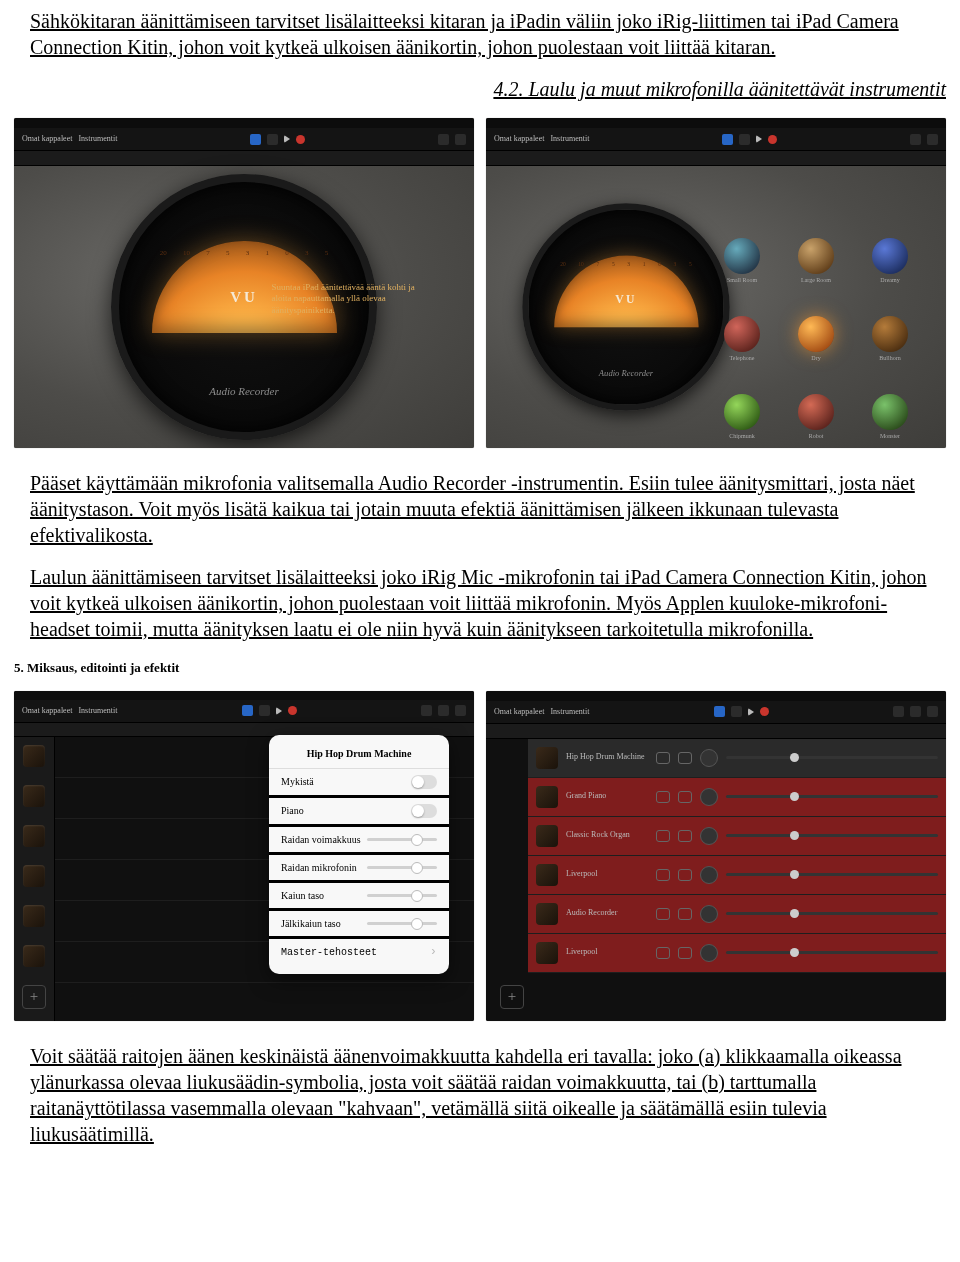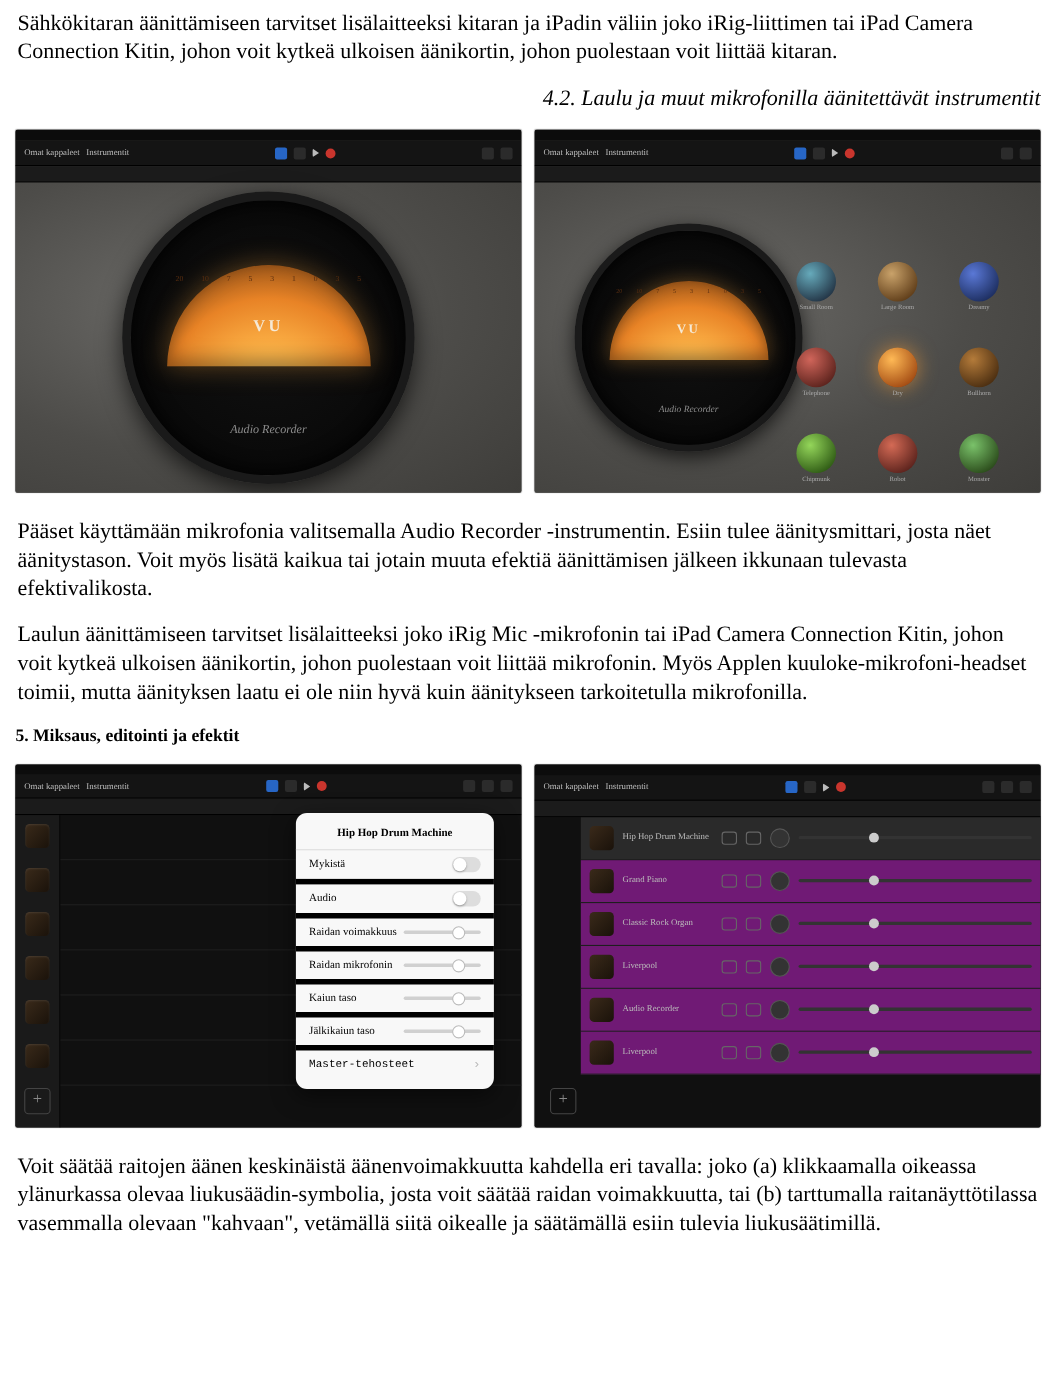--- a/index.html
+++ b/index.html
@@ -5,24 +5,24 @@
   body {
     font-family: "Times New Roman", Times, serif;
     font-size: 20px;
     line-height: 1.3;
     color: #000;
     background: #fff;
     margin: 0;
     padding: 8px 14px;
     width: 932px;
   }
-  p { margin: 0 0 16px 2px; }
+  p { margin: 0 0 16px 16px; text-decoration: underline; }
   .italic { font-style: italic; text-align: right; }
   h3 {
-    font-size: 16px;
+    font-size: 13px;
     font-weight: bold;
     margin: 18px 0 14px 0;
   }
   .img-row {
     display: flex;
     gap: 12px;
     margin: 10px 0 22px 0;
   }
   .shot {
     width: 462px;
@@ -119,30 +119,30 @@
   .trackcol .plus { width:22px;height:22px;border:1px solid #444;border-radius:4px;color:#888;display:flex;align-items:center;justify-content:center;font-size:15px;margin-top:auto;margin-bottom:12px;}
   .timeline { flex:1; background:#101010; position:relative;}
   .gridrow { height:40px; border-bottom:1px solid #1e1e1e;}
   
   .popup {
     position:absolute; left:255px; top:44px; width:180px;
     background:#f8f8f8; border-radius:10px; box-shadow:0 6px 20px rgba(0,0,0,.5);
     padding:8px 0; font-size:10px;
   }
   .popup .title { font-weight:bold; text-align:center; padding:4px 0 8px; border-bottom:1px solid #ddd; font-size:10px;}
-  .popup .row { display:flex; align-items:center; justify-content:space-between; padding:6px 12px; border-bottom:5px solid #000000;}
+  .popup .row { display:flex; align-items:center; justify-content:space-between; padding:6px 12px; border-bottom:3px solid #000000;}
   .popup .row:last-child{border-bottom:none;font-family:Liberation Mono, monospace;}
   .toggle { width:26px;height:14px;border-radius:8px;background:#ddd;position:relative;}
   .toggle::after{content:'';position:absolute;width:12px;height:12px;border-radius:50%;background:#fff;top:1px;left:1px;box-shadow:0 1px 2px rgba(0,0,0,.3);}
   .slider-mini { width:70px;height:3px;background:#d0d0d0;border-radius:2px;position:relative;}
   .slider-mini::after{content:'';position:absolute;width:10px;height:10px;border-radius:50%;background:#fff;border:1px solid #bbb;top:-4px;left:44px;}
   .chev { color:#bbb; font-size:12px;}
   
   .mixer { position:absolute; left:42px; top:0; right:0;}
-  .mixrow { height:38px; border-bottom:1px solid #1e1e1e; display:flex; align-items:center; padding:0 8px; gap:8px; background:#701a75;}
+  .mixrow { height:38px; border-bottom:1px solid #1e1e1e; display:flex; align-items:center; padding:0 8px; gap:8px; background:#7f1d1d;}
   .mixrow.sel{background:#2a2a2a;}
   .mixrow .mti{ width:22px;height:22px;border-radius:4px;background:linear-gradient(135deg,#3a2a1a,#1a120a);}
   .mixrow .mname{ font-size:8px;color:#bbb; width:82px;}
   .mixrow .knob{ width:16px;height:16px;border-radius:50%;background:#333;border:1px solid #555;}
   .mixrow .vol{ flex:1;height:3px;background:#333;border-radius:2px;position:relative;}
   .mixrow .vol::after{content:'';position:absolute;width:9px;height:9px;border-radius:50%;background:#ccc;top:-3px;left:30%;}
   .mixrow .hp{ width:12px;height:10px;border:1px solid #666;border-radius:3px;}
 </style>
 </head>
 <body>
@@ -179,20 +179,21 @@
               <span>3</span>
               <span>1</span>
               <span>0</span>
               <span>3</span>
               <span>5</span>
           </div>
           <div class="label">VU</div>
         </div>
         <div class="script">Audio Recorder</div>
       </div>
+      <div class="vu-tip">Suuntaa iPad äänitettävää ääntä kohti ja aloita napauttamalla yllä olevaa äänityspainiketta.</div>
     </div>
   </div>
 
   <div class="shot vu-right" style="display:flex;flex-direction:column;">
     <div class="statusbar"></div>
     <div class="toolbar">
       <span>Omat kappaleet</span>
       <span>Instrumentit</span>
       <span class="spacer"></span>
       <span class="tbtn blue"></span>
@@ -306,21 +307,21 @@
           <div class="gridrow"></div>
       </div>
     </div>
     <div class="popup">
       <div class="title">Hip Hop Drum Machine</div>
       <div class="row">
           <span>Mykistä</span>
           <span class="toggle"></span>
         </div>
       <div class="row">
-          <span>Audio</span>
+          <span>Piano</span>
           <span class="toggle"></span>
         </div>
       <div class="row">
           <span>Raidan voimakkuus</span>
           <span class="slider-mini"></span>
         </div>
       <div class="row">
           <span>Raidan mikrofonin</span>
           <span class="slider-mini"></span>
         </div>

